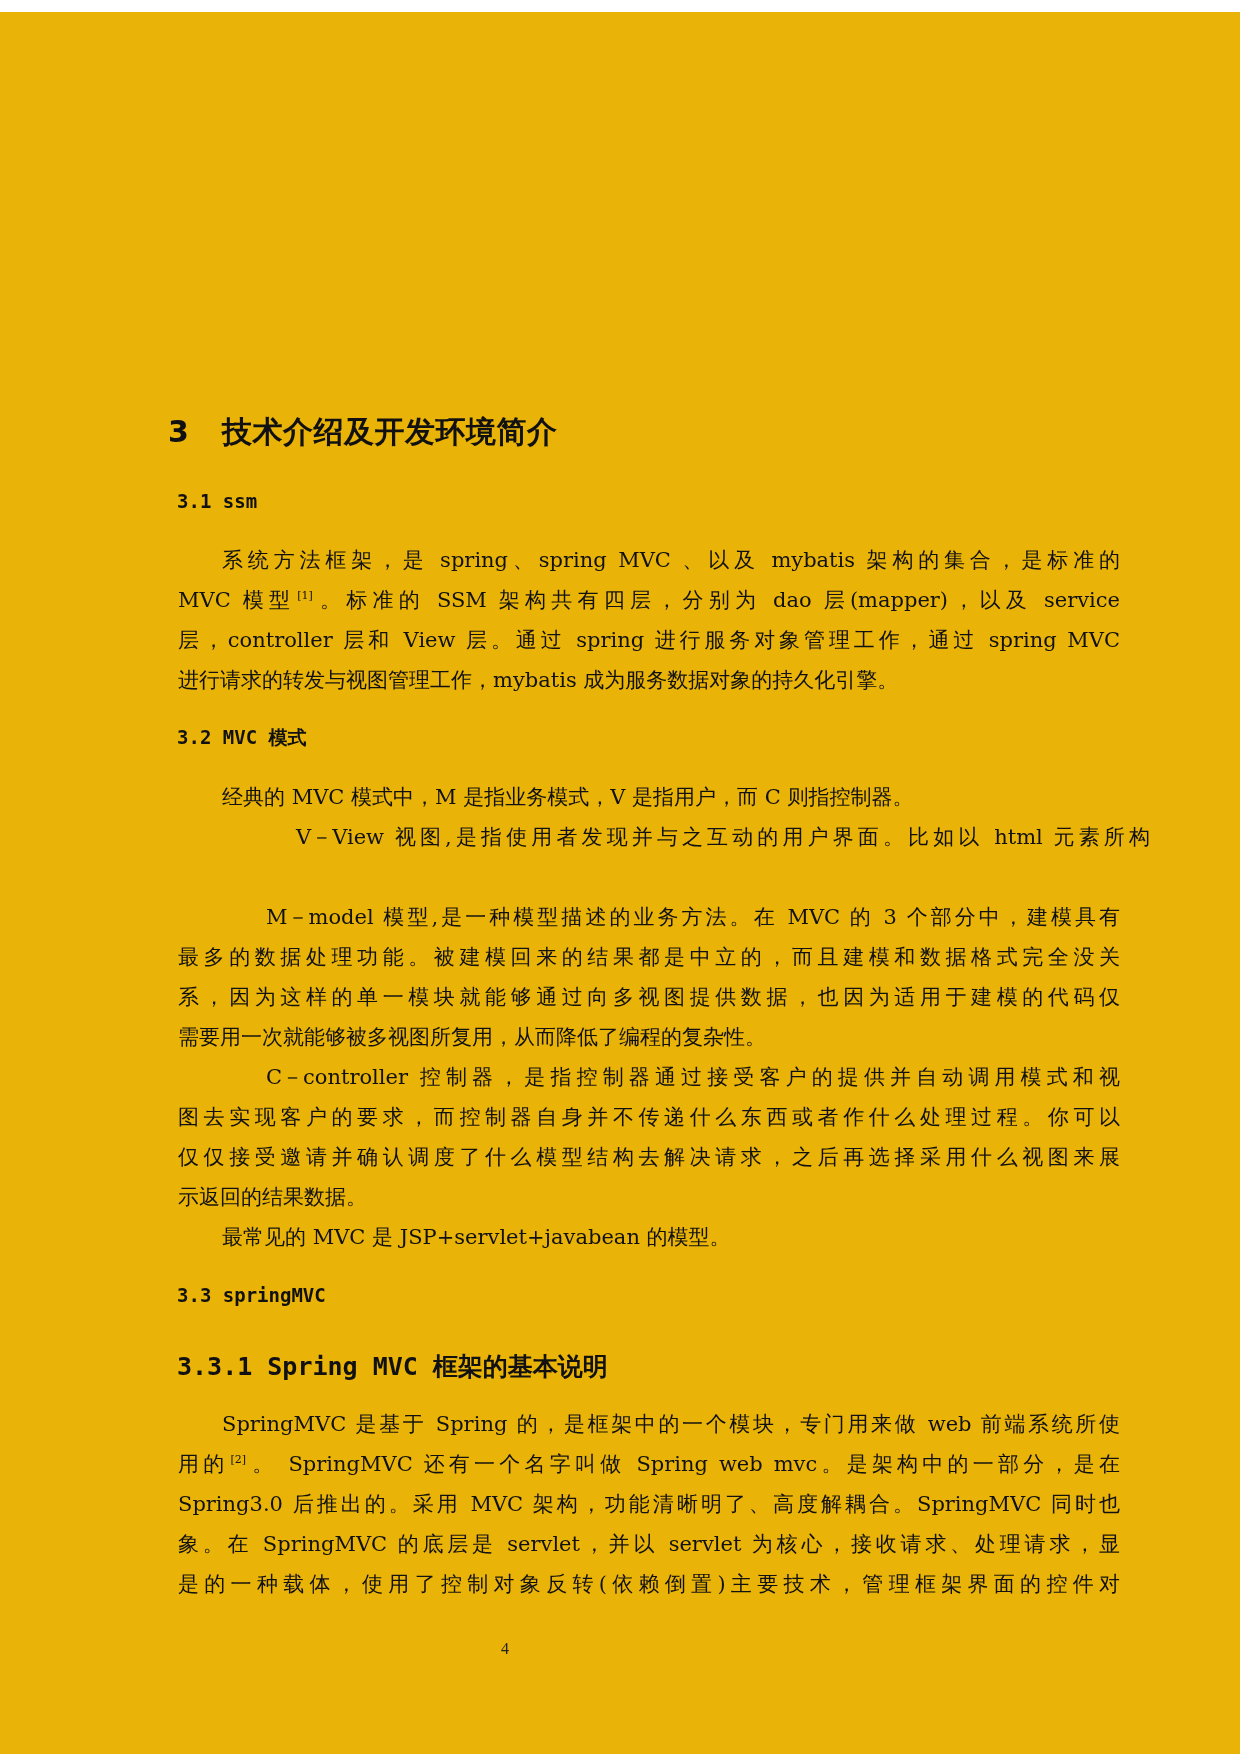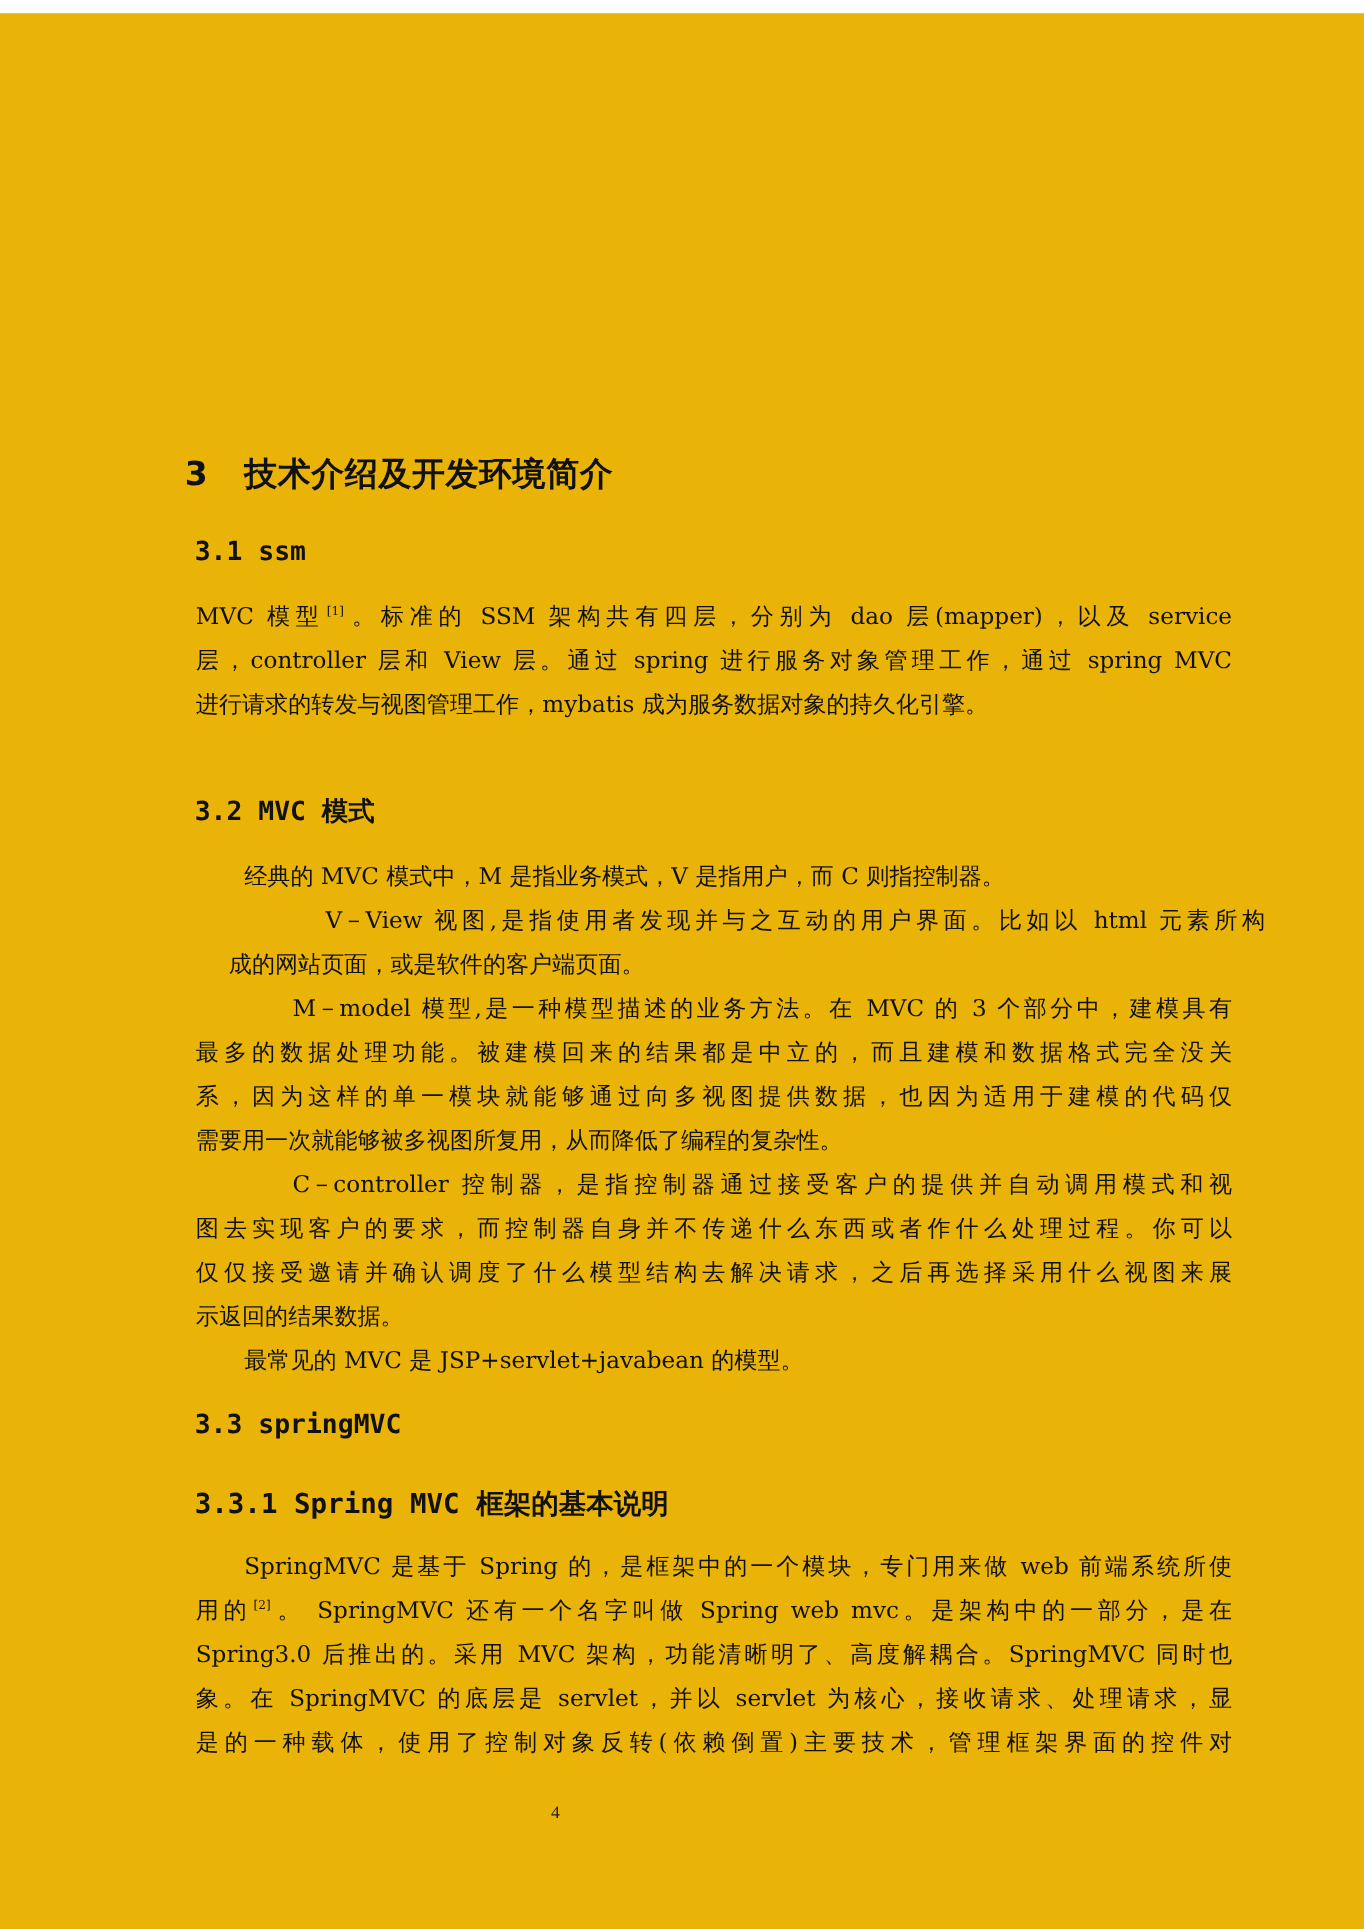--- a/index.html
+++ b/index.html
@@ -32,21 +32,21 @@
       line-height: 40px;
       white-space: nowrap;
       letter-spacing: 0.5px;
     }
     .h1 .num { display: inline-block; width: 54px; }
     .h2 {
       position: absolute;
       left: 177px;
       font-family: "DejaVu Sans Mono", "Liberation Mono", monospace;
       font-weight: bold;
-      font-size: 24px;
+      font-size: 19px;
       line-height: 34px;
       white-space: nowrap;
     }
     .h3 {
       position: absolute;
       left: 177px;
       font-family: "DejaVu Sans Mono", "Liberation Mono", monospace;
       font-weight: bold;
       font-size: 25px;
       line-height: 34px;
@@ -97,34 +97,34 @@
 
 <div class="page">
 
   <div class="h1">
     <span class="num">3</span><span>技术介绍及开发环境简介</span>
   </div>
 
   <div class="h2" style="top:472px;">3.1 ssm</div>
 
   <div class="para" style="top:528px;">
+    <span class="line justify indent2">系统方法框架，是 spring、spring MVC 、以及 mybatis 架构的集合，是标准的</span>
     <span class="line justify"><span>MVC 模型</span><sup class="cite">[1]</sup><span>。标准的 SSM 架构共有四层，分别为 dao 层(mapper)，以及 service</span></span>
     <span class="line justify">层，controller 层和 View 层。通过 spring 进行服务对象管理工作，通过 spring MVC</span>
     <span class="line">进行请求的转发与视图管理工作，mybatis 成为服务数据对象的持久化引擎。</span>
   </div>
 
   <div class="h2" style="top:708px;">3.2 MVC 模式</div>
 
   <div class="para" style="top:765px;">
     <span class="line indent2">经典的 MVC 模式中，M 是指业务模式，V 是指用户，而 C 则指控制器。</span>
   </div>
 
   <div class="para" style="top:805px;margin-left:30px;">
     <span class="line justify indent4">V－View 视图,是指使用者发现并与之互动的用户界面。比如以 html 元素所构</span>
-    <span class="line">成的网站页面，或是软件的客户端页面。</span>
   </div>
 
   <div class="para" style="top:885px;">
     <span class="line justify indent4">M－model 模型,是一种模型描述的业务方法。在 MVC 的 3 个部分中，建模具有</span>
     <span class="line justify">最多的数据处理功能。被建模回来的结果都是中立的，而且建模和数据格式完全没关</span>
     <span class="line justify">系，因为这样的单一模块就能够通过向多视图提供数据，也因为适用于建模的代码仅</span>
     <span class="line">需要用一次就能够被多视图所复用，从而降低了编程的复杂性。</span>
   </div>
 
   <div class="para" style="top:1045px;">

